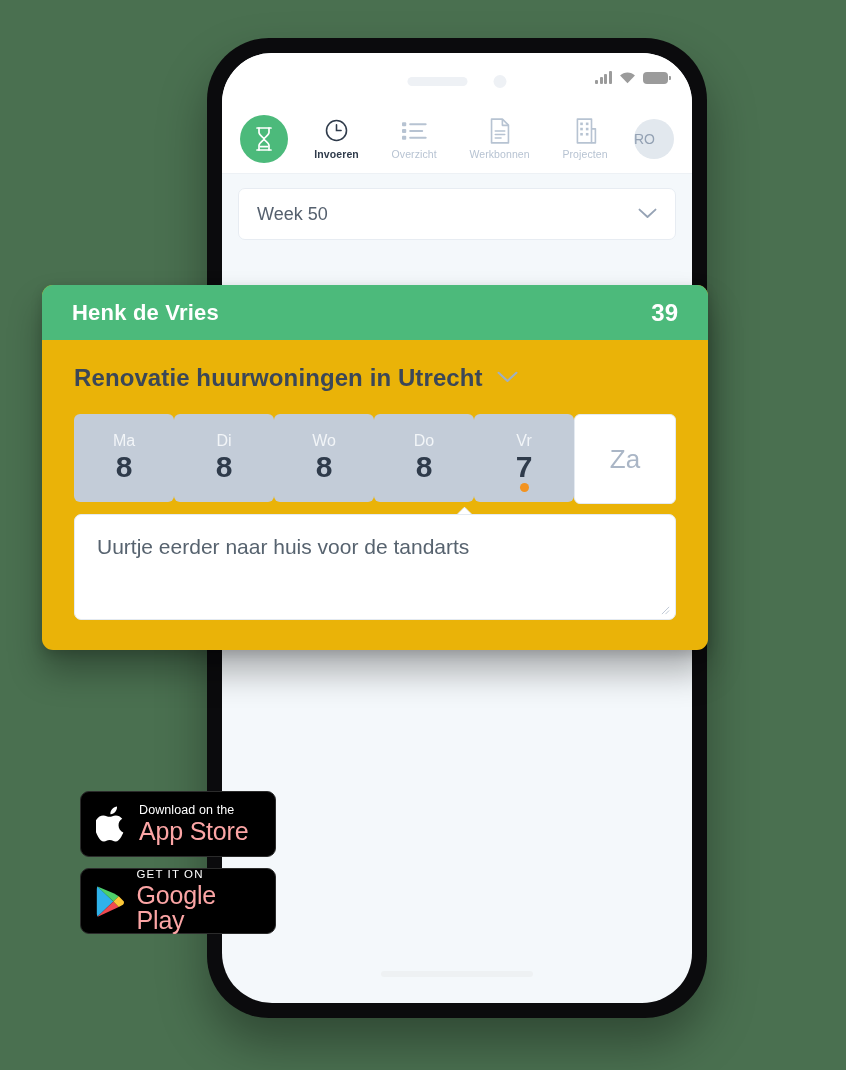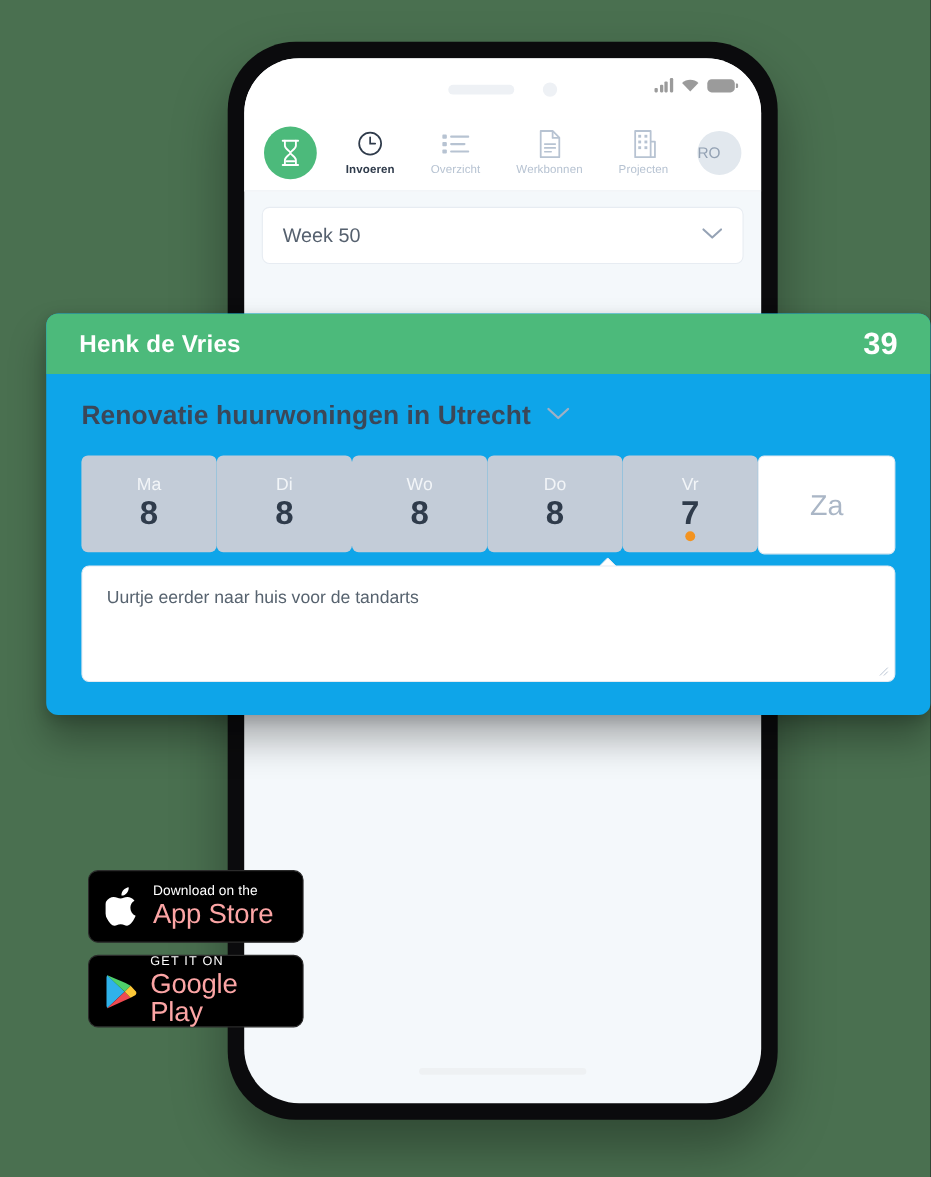--- a/index.html
+++ b/index.html
@@ -177,37 +177,37 @@
     width: 152px; height: 6px;
     border-radius: 3px;
     background: #eef1f3;
   }
 
   
   .card {
     position: absolute;
     left: 42px;
     top: 285px;
-    width: 804px;
-    background: #0ea5e9;
+    width: 666px;
+    background: #eab308;
     border-radius: 11px;
     box-shadow: 0 22px 34px rgba(0,0,0,0.30), 0 4px 12px rgba(0,0,0,0.16);
     overflow: hidden;
   }
   .card-head {
     background: #4cba7b;
     height: 55px;
     display: flex;
     align-items: center;
     justify-content: space-between;
     padding: 0 30px;
     color: #fff;
   }
   .card-head .nm { font-size: 22px; font-weight: bold; letter-spacing:.2px; }
-  .card-head .hrs { font-size: 28px; font-weight: bold; text-align: center; }
+  .card-head .hrs { font-size: 24px; font-weight: bold; text-align: center; }
 
   .card-body { padding: 24px 32px 30px 32px; }
 
   .projectrow {
     display: flex;
     align-items: center;
     gap: 14px;
     margin-bottom: 22px;
     cursor: pointer;
   }
@@ -266,21 +266,21 @@
     border-left: 1px solid #e4eaf1;
     border-top: 1px solid #e4eaf1;
     transform: rotate(45deg);
     border-radius: 2px;
   }
   .note {
     border: 1px solid #e4eaf1;
     border-radius: 7px;
     min-height: 106px;
     padding: 20px 22px;
-    font-size: 16px;
+    font-size: 21px;
     color: #57636f;
     position: relative;
     background: #fff;
     box-sizing: border-box;
   }
   .resize {
     position: absolute;
     right: 5px; bottom: 4px;
     width: 9px; height: 9px;
   }

